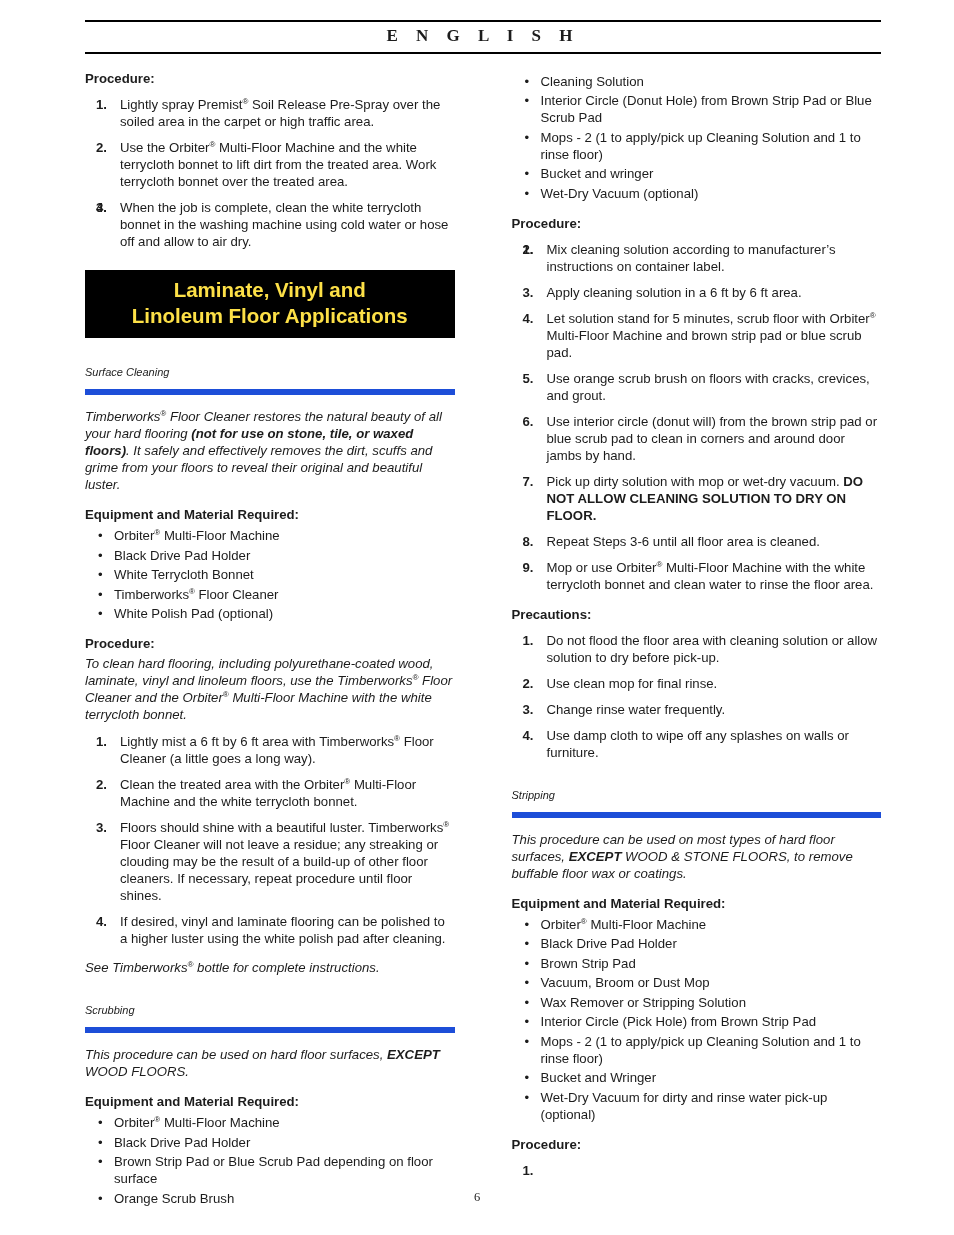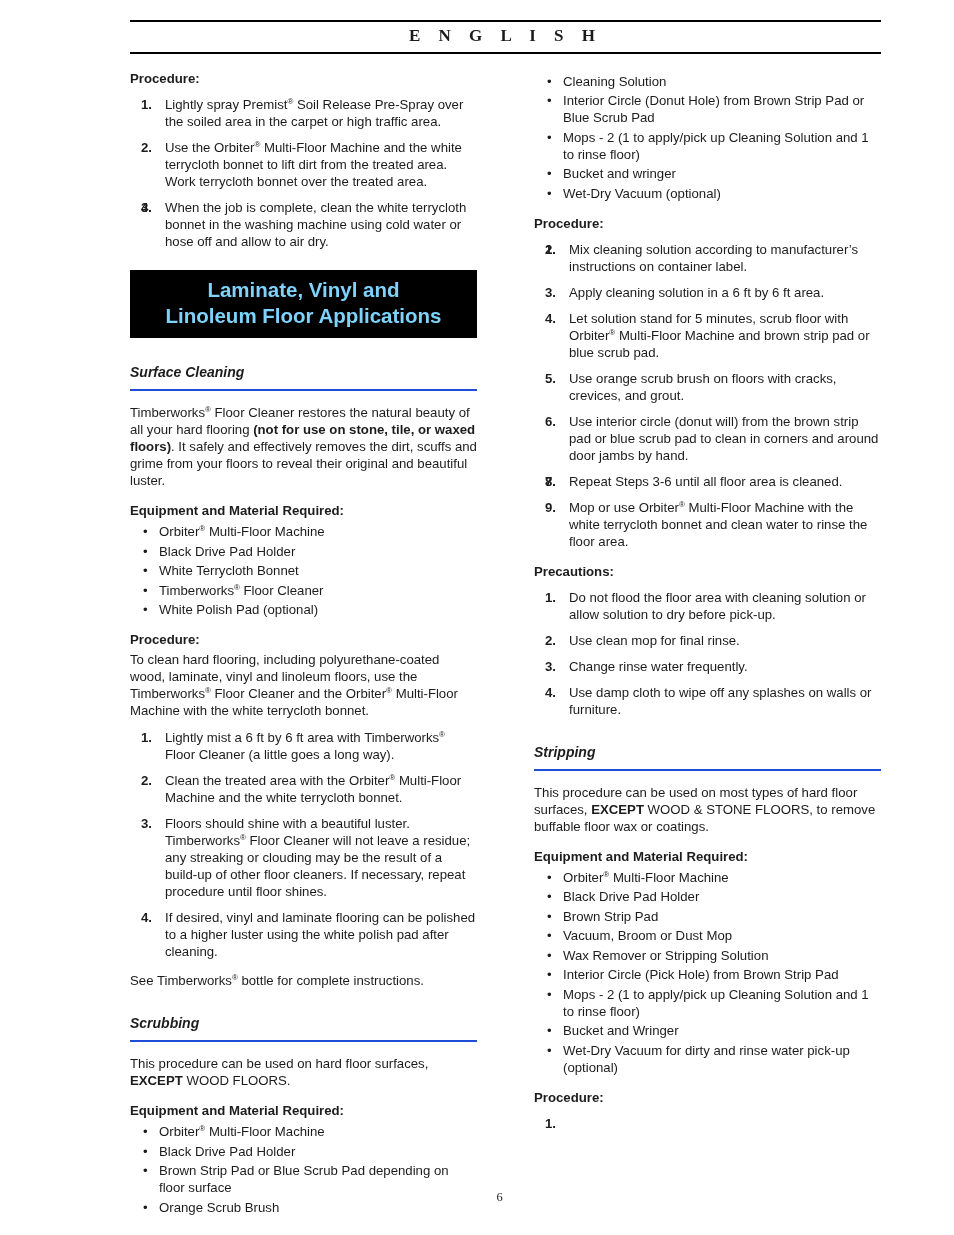--- a/index.html
+++ b/index.html
@@ -8,56 +8,55 @@
     background: #ffffff;
     color: #1c1c1c;
     font-family: "Liberation Sans", sans-serif;
     position: relative;
     overflow: hidden;
   }
   .page {
     position: absolute; inset: 0;
     padding: 20px 73px 0 85px;
     box-sizing: border-box;
-    margin-left: 45px;
   }
   .header-rule { border-top: 2px solid #000; height: 0; }
   .language-header {
     text-align: center;
     font-family: "Liberation Serif", serif;
     font-weight: bold;
     font-size: 17px;
     letter-spacing: 7px;
     padding: 4px 0 6px 0;
   }
   .columns {
     display: flex;
     gap: 57px;
     margin-top: 16px;
     align-items: flex-start;
   }
   .column { flex: 1; min-width: 0; font-size: 13.2px; line-height: 17px; }
   .column > :first-child { margin-top: 0 !important; }
 
   .subheading { font-weight: bold; margin: 13px 0 3px 0; }
-  .para { margin: 3px 0 10px 0; }
+  .para { margin: 3px 0 10px 0; font-style: italic; }
 
   h2.section-heading {
-    font-weight: bold;
+    font-weight: normal;
     font-style: italic;
-    font-size: 14px;
+    font-size: 11px;
     line-height: 20px;
     margin: 24px 0 13px 0;
     padding-bottom: 7px;
-    border-bottom: 2px solid #1d4ed8;
+    border-bottom: 6px solid #1d4ed8;
   }
 
   .banner {
     background: #000;
-    color: #7dd3fc;
+    color: #fde047;
     text-align: center;
     font-weight: bold;
     font-size: 20.5px;
     line-height: 26px;
     padding: 7px 4px 9px 4px;
     margin: 20px 0 8px 0;
   }
 
   ol.numbered, ul.bullets { list-style: none; margin: 6px 0 12px 0; padding: 0; }
   ol.numbered li { position: relative; padding-left: 35px; margin: 9px 0; }
@@ -136,21 +135,21 @@
           <li><span class="dot">•</span><span class="itxt">Wet-Dry Vacuum (optional)</span></li>
         </ul>
         <p class="subheading">Procedure:</p>
         <ol class="numbered">
           <li><span class="num">1.</span></li>
           <li><span class="num">2.</span><span class="itxt">Mix cleaning solution according to manufacturer’s instructions on container label.</span></li>
           <li><span class="num">3.</span><span class="itxt">Apply cleaning solution in a 6 ft by 6 ft area.</span></li>
           <li><span class="num">4.</span><span class="itxt">Let solution stand for 5 minutes, scrub floor with Orbiter<sup class="reg">®</sup> Multi-Floor Machine and brown strip pad or blue scrub pad.</span></li>
           <li><span class="num">5.</span><span class="itxt">Use orange scrub brush on floors with cracks, crevices, and grout.</span></li>
           <li><span class="num">6.</span><span class="itxt">Use interior circle (donut will) from the brown strip pad or blue scrub pad to clean in corners and around door jambs by hand.</span></li>
-          <li><span class="num">7.</span></li>
+          <li><span class="num">7.</span><span class="itxt">Pick up dirty solution with mop or wet-dry vacuum. <strong>DO NOT ALLOW CLEANING SOLUTION TO DRY ON FLOOR.</strong></span></li>
           <li><span class="num">8.</span><span class="itxt">Repeat Steps 3-6 until all floor area is cleaned.</span></li>
           <li><span class="num">9.</span><span class="itxt">Mop or use Orbiter<sup class="reg">®</sup> Multi-Floor Machine with the white terrycloth bonnet and clean water to rinse the floor area.</span></li>
         </ol>
         <p class="subheading">Precautions:</p>
         <ol class="numbered">
           <li><span class="num">1.</span><span class="itxt">Do not flood the floor area with cleaning solution or allow solution to dry before pick-up.</span></li>
           <li><span class="num">2.</span><span class="itxt">Use clean mop for final rinse.</span></li>
           <li><span class="num">3.</span><span class="itxt">Change rinse water frequently.</span></li>
           <li><span class="num">4.</span><span class="itxt">Use damp cloth to wipe off any splashes on walls or furniture.</span></li>
         </ol>

